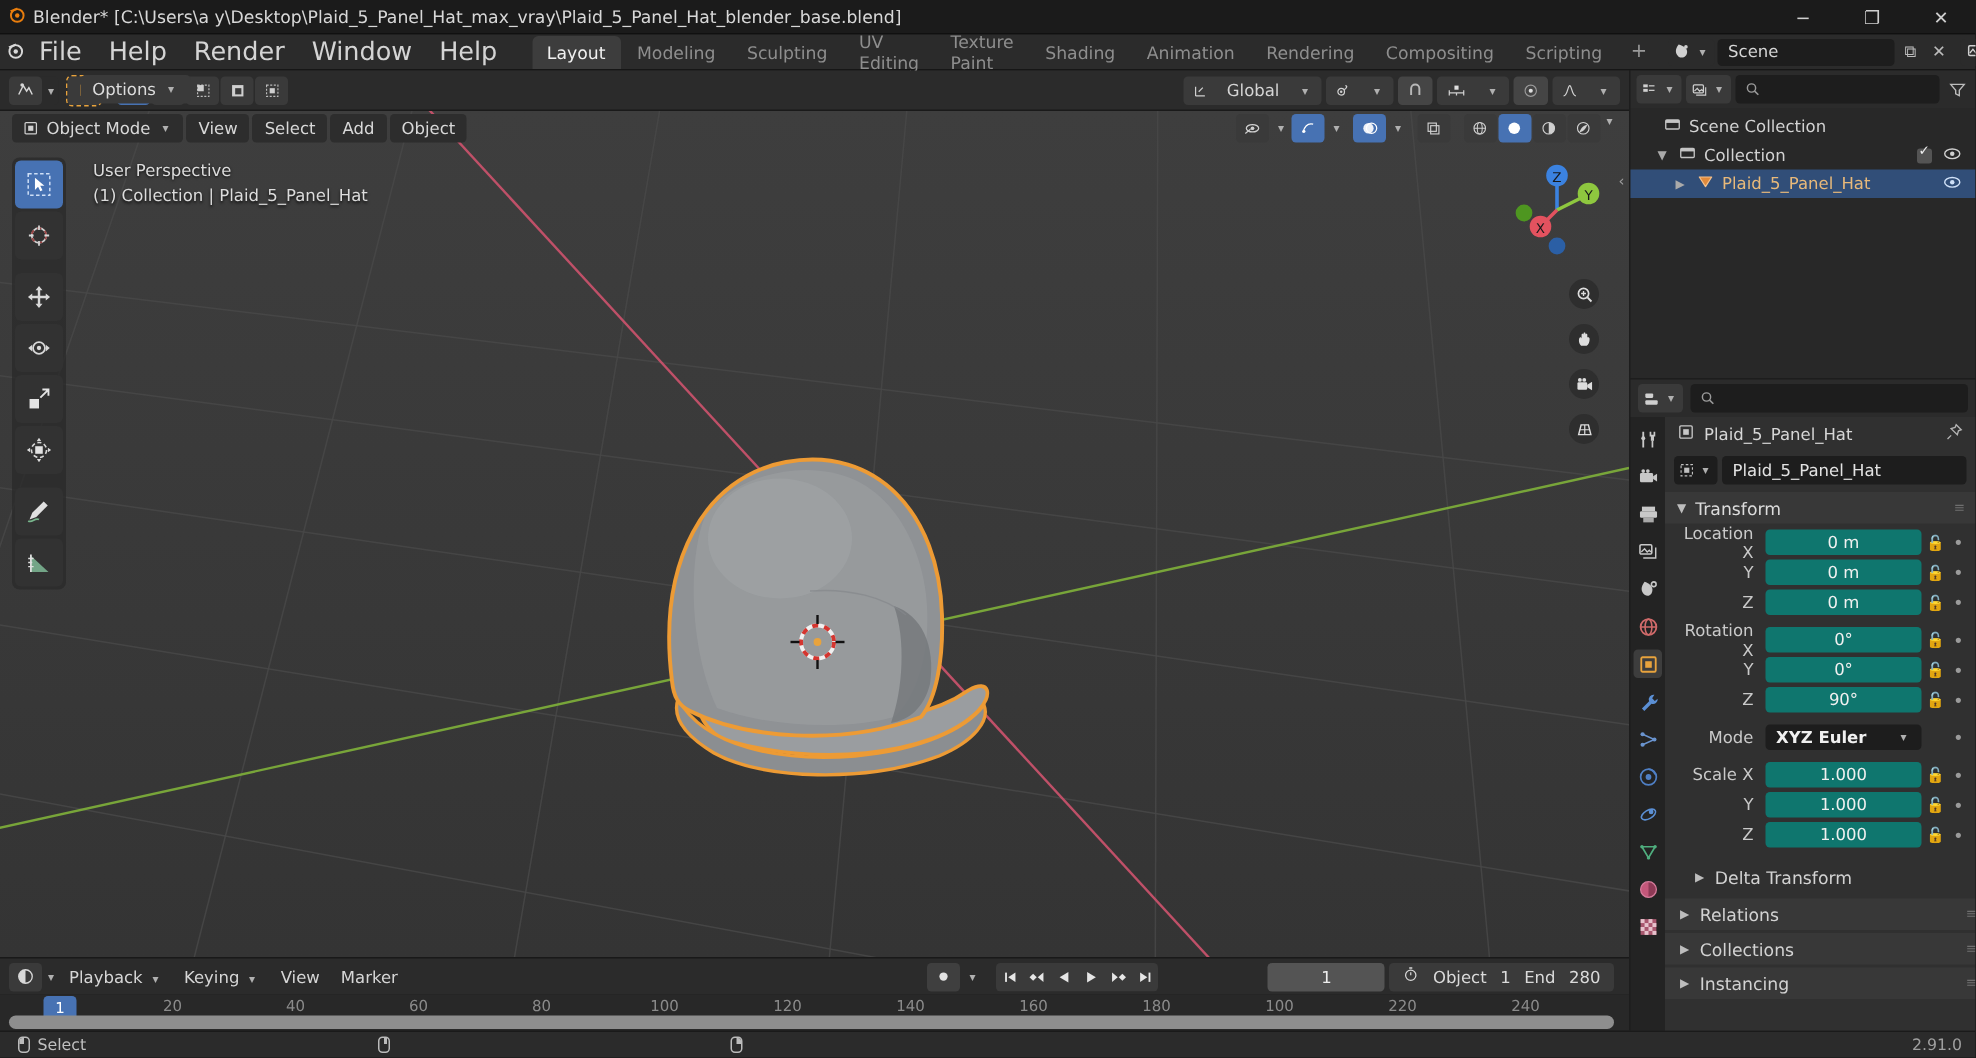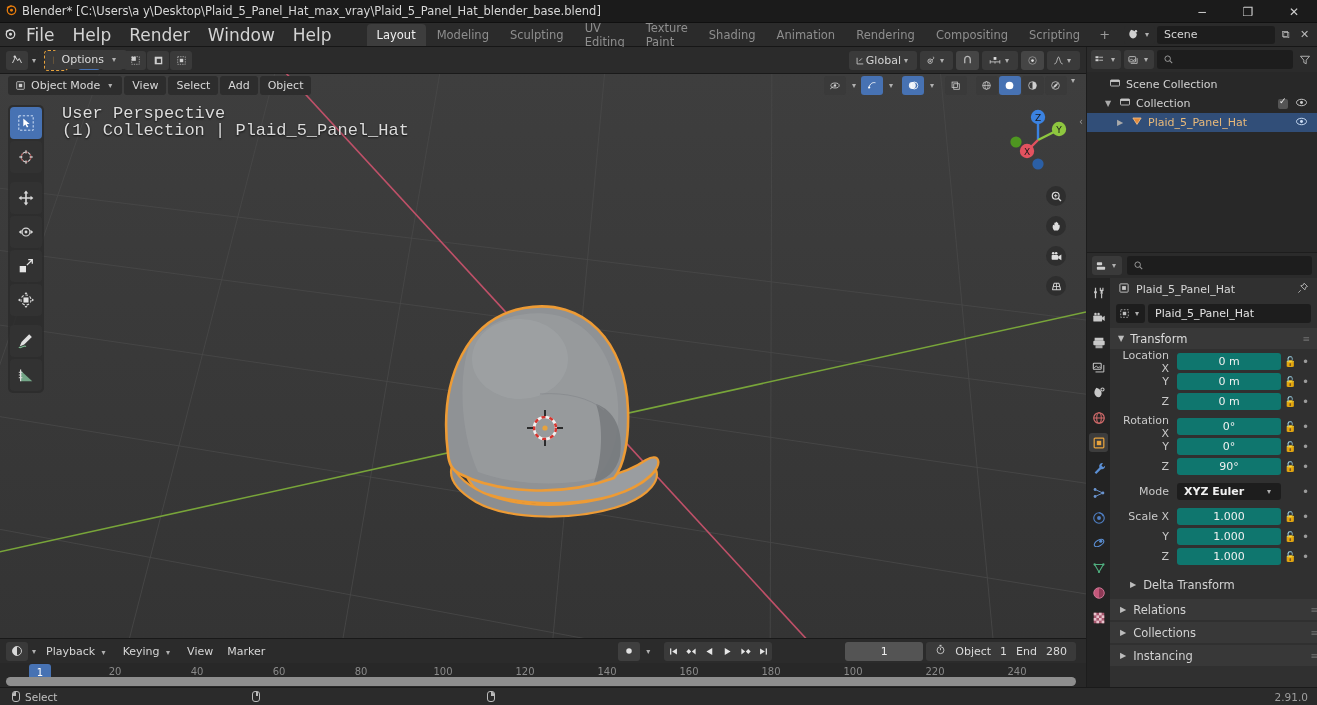--- a/index.html
+++ b/index.html
@@ -25,21 +25,21 @@
             color:#cfcfcf; font-size:12px; }
 
   
   .topbar {
     position:absolute; left:0; top:23px; width:1317px; height:24px;
     background:#2b2b2b; display:flex; align-items:center; padding-left:4px;
     border-bottom:1px solid #161616;
   }
   .blender-icon { width:22px; text-align:center; color:#d8d8d8; font-size:12px; }
   .menu-item { padding:3px 9px; color:#d4d4d4; font-size:17px; border-radius:3px; }
-  .ws-tabs { display:flex; align-items:center; margin-left:26px; height:24px; }
+  .ws-tabs { display:flex; align-items:center; margin-left:14px; height:24px; }
   .ws-tab {
     padding:4px 10px; font-size:11.5px; color:#8e8e8e; border-radius:4px 4px 0 0;
     height:22px; display:flex; align-items:center; margin-right:1px;
   }
   .ws-tab.active { background:#3d3d3d; color:#f0f0f0; }
   .ws-plus { color:#9a9a9a; padding:0 8px; font-size:13px; }
   .scene-block { display:flex; align-items:center; margin-left:6px; gap:2px; }
   .icon-drop {
     background:#2b2b2b; height:18px; display:flex; align-items:center; gap:2px;
     padding:0 3px; border-radius:3px; color:#c8c8c8;
@@ -58,21 +58,21 @@
     border-bottom:1px solid #1a1a1a;
   }
   .vh-group { display:flex; align-items:center; background:#2b2b2b; border-radius:3px; }
   .tb-btn {
     width:22px; height:19px; display:flex; align-items:center; justify-content:center;
     background:#3a3a3a; color:#d2d2d2; font-size:11px; border-radius:3px; margin-right:1px;
   }
   .tb-btn.on { background:#4772b3; color:#fff; }
   .caret { font-size:8px; color:#b0b0b0; padding:0 3px; }
   .pill {
-    background:#3a3a3a; height:19px; display:flex; align-items:center; gap:0;
+    background:#3a3a3a; height:19px; display:flex; align-items:center; gap:12px;
     padding:0 6px; border-radius:3px; color:#d4d4d4; font-size:11px;
   }
 
   .viewport {
     position:absolute; left:0; top:74px; width:1086px; height:564px;
     overflow:hidden;
     background:linear-gradient(180deg,#3b3b3b 0%, #393939 50%, #353535 100%);
   }
   
   .grid-svg { position:absolute; left:0; top:0; }
@@ -81,21 +81,21 @@
     position:absolute; left:0; top:74px; width:1086px; height:23px;
     display:flex; align-items:center; padding-left:8px; gap:2px; z-index:6;
   }
   .sub-pill {
     background:#2d2d2d; height:19px; display:flex; align-items:center; gap:5px;
     padding:0 7px; border-radius:3px; color:#d8d8d8; font-size:11px;
   }
   .sub-menu { padding:3px 8px; color:#d8d8d8; font-size:11px; border-radius:3px; background:#2d2d2d; }
 
   .vp-text { position:absolute; left:62px; top:105px; z-index:5; line-height:17px;
-             font-size:17px; color:#dcdcdc; text-shadow:0 1px 2px rgba(0,0,0,.8);font-family:Liberation Mono, monospace; }
+             font-size:11px; color:#dcdcdc; text-shadow:0 1px 2px rgba(0,0,0,.8); }
 
   .toolbar-left {
     position:absolute; left:8px; top:105px; width:36px; z-index:5;
     background:#2b2b2bcc; border-radius:5px; padding:2px; display:flex;
     flex-direction:column; gap:2px;
   }
   .tool-btn {
     width:32px; height:32px; border-radius:4px; display:flex;
     align-items:center; justify-content:center; background:#323232;
   }

